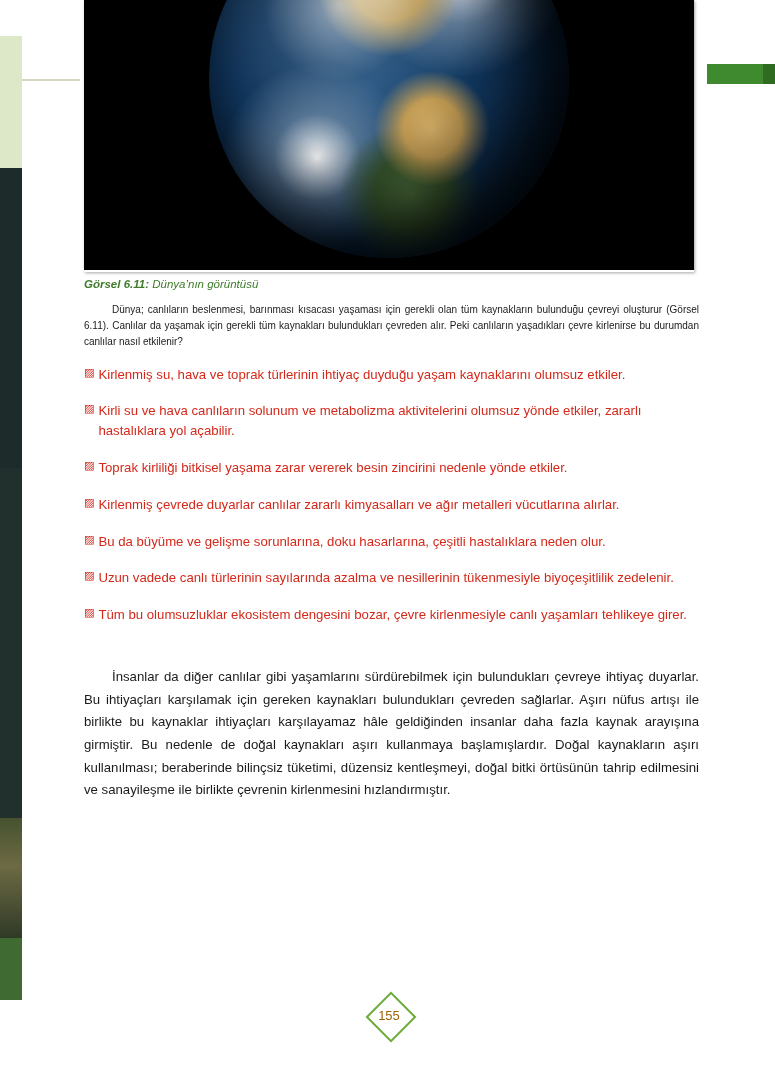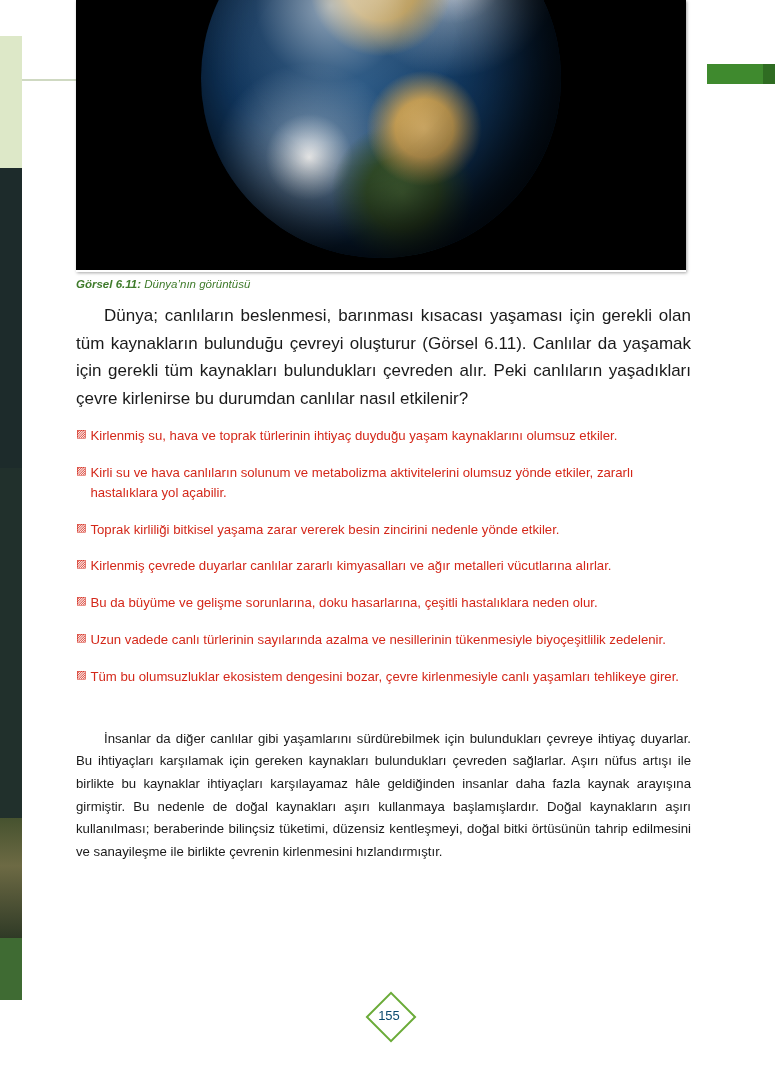--- a/index.html
+++ b/index.html
@@ -69,21 +69,21 @@
     right: 0;
     top: 64px;
     width: 12px;
     height: 20px;
     background: #2f6c22;
   }
 
   
   .page {
     position: absolute;
-    left: 76px;
+    left: 84px;
     top: 0;
     width: 615px;
   }
 
   .figure {
     position: relative;
     width: 610px;
     height: 272px;
     background: #ffffff;
     box-shadow: 1px 1px 3px rgba(0,0,0,0.35);
@@ -133,21 +133,21 @@
     font-weight: bold;
   }
   .figure-caption .cap-text {
     font-weight: normal;
     font-style: italic;
     color: #3f7b2b;
   }
 
   .para {
     margin-top: 12px;
-    font-size: 17px;
+    font-size: 10px;
     line-height: 1.62;
     color: #1a1a1a;
     text-align: justify;
     text-indent: 28px;
   }
 
   .bullets {
     margin-top: 14px;
   }
   .bullet {
@@ -207,21 +207,21 @@
   .page-number {
     position: absolute;
     left: 0;
     top: 0;
     width: 46px;
     height: 46px;
     display: flex;
     align-items: center;
     justify-content: center;
     font-size: 13px;
-    color: #0c4a6e;
+    color: #a16207;
   }
 </style>
 </head>
 <body>
 
 <div class="edge-strip edge-green-pale"></div>
 <div class="edge-strip edge-dark"></div>
 <div class="edge-strip edge-dark2"></div>
 <div class="edge-strip edge-photo"></div>
 <div class="edge-strip edge-green-bottom"></div>

